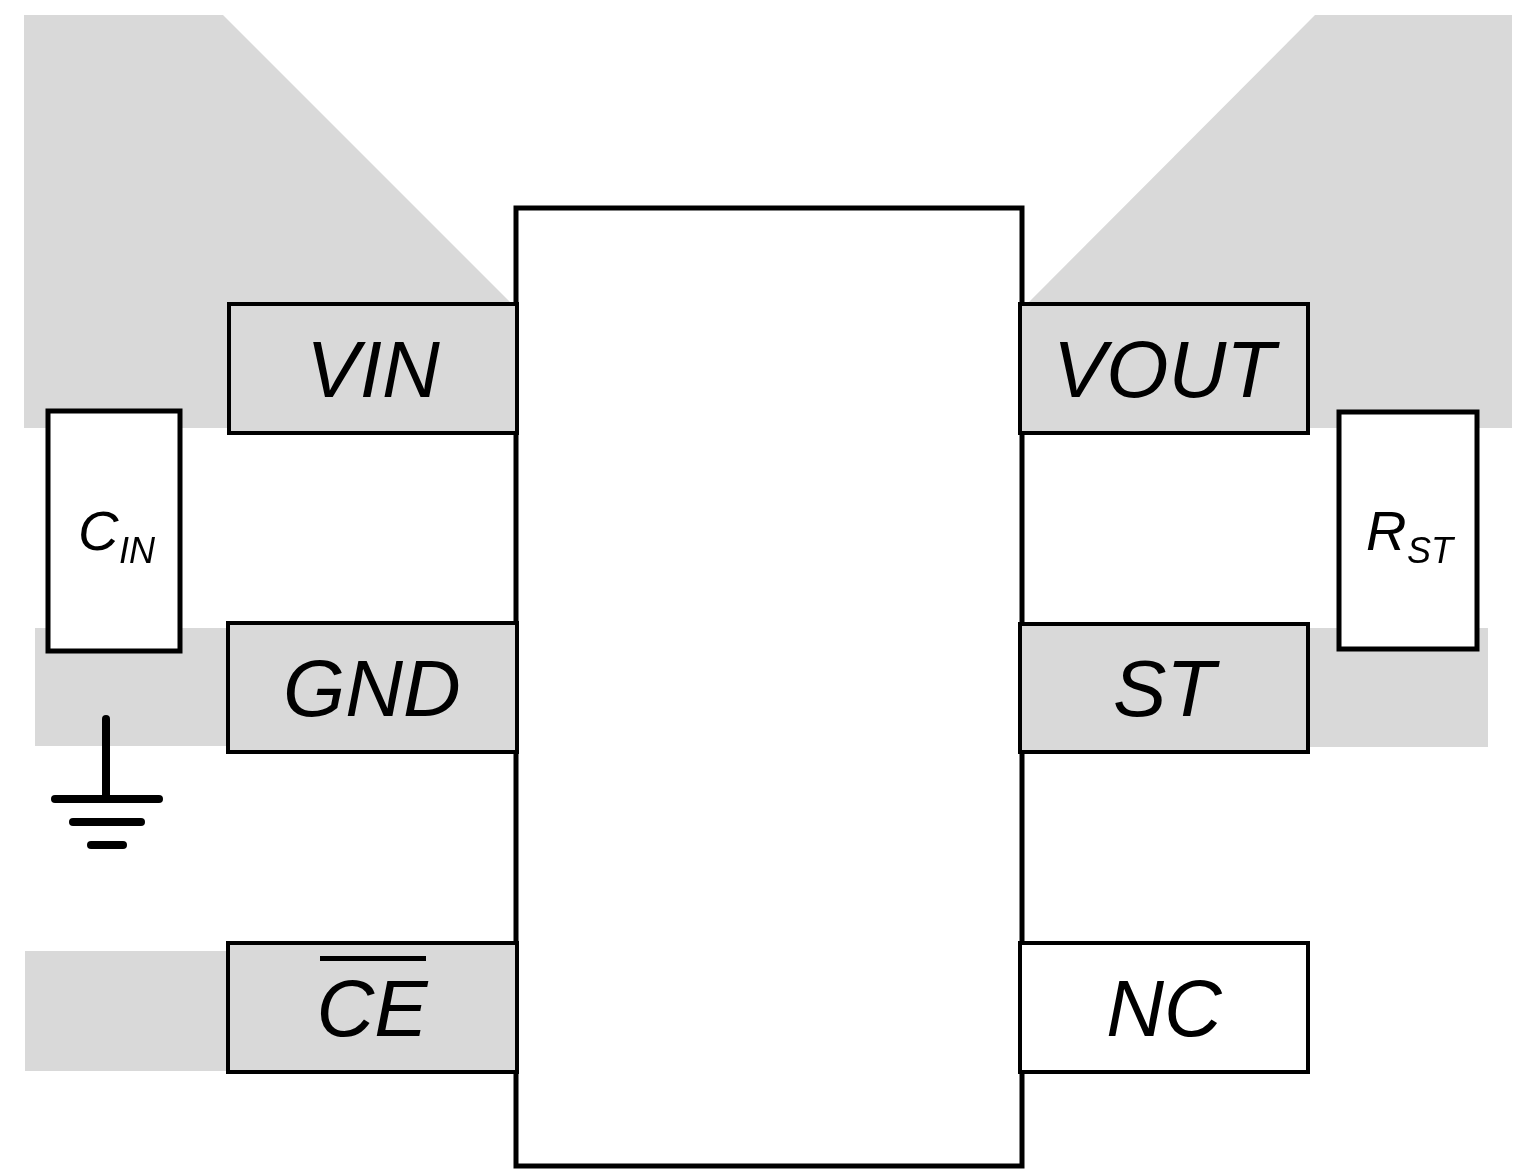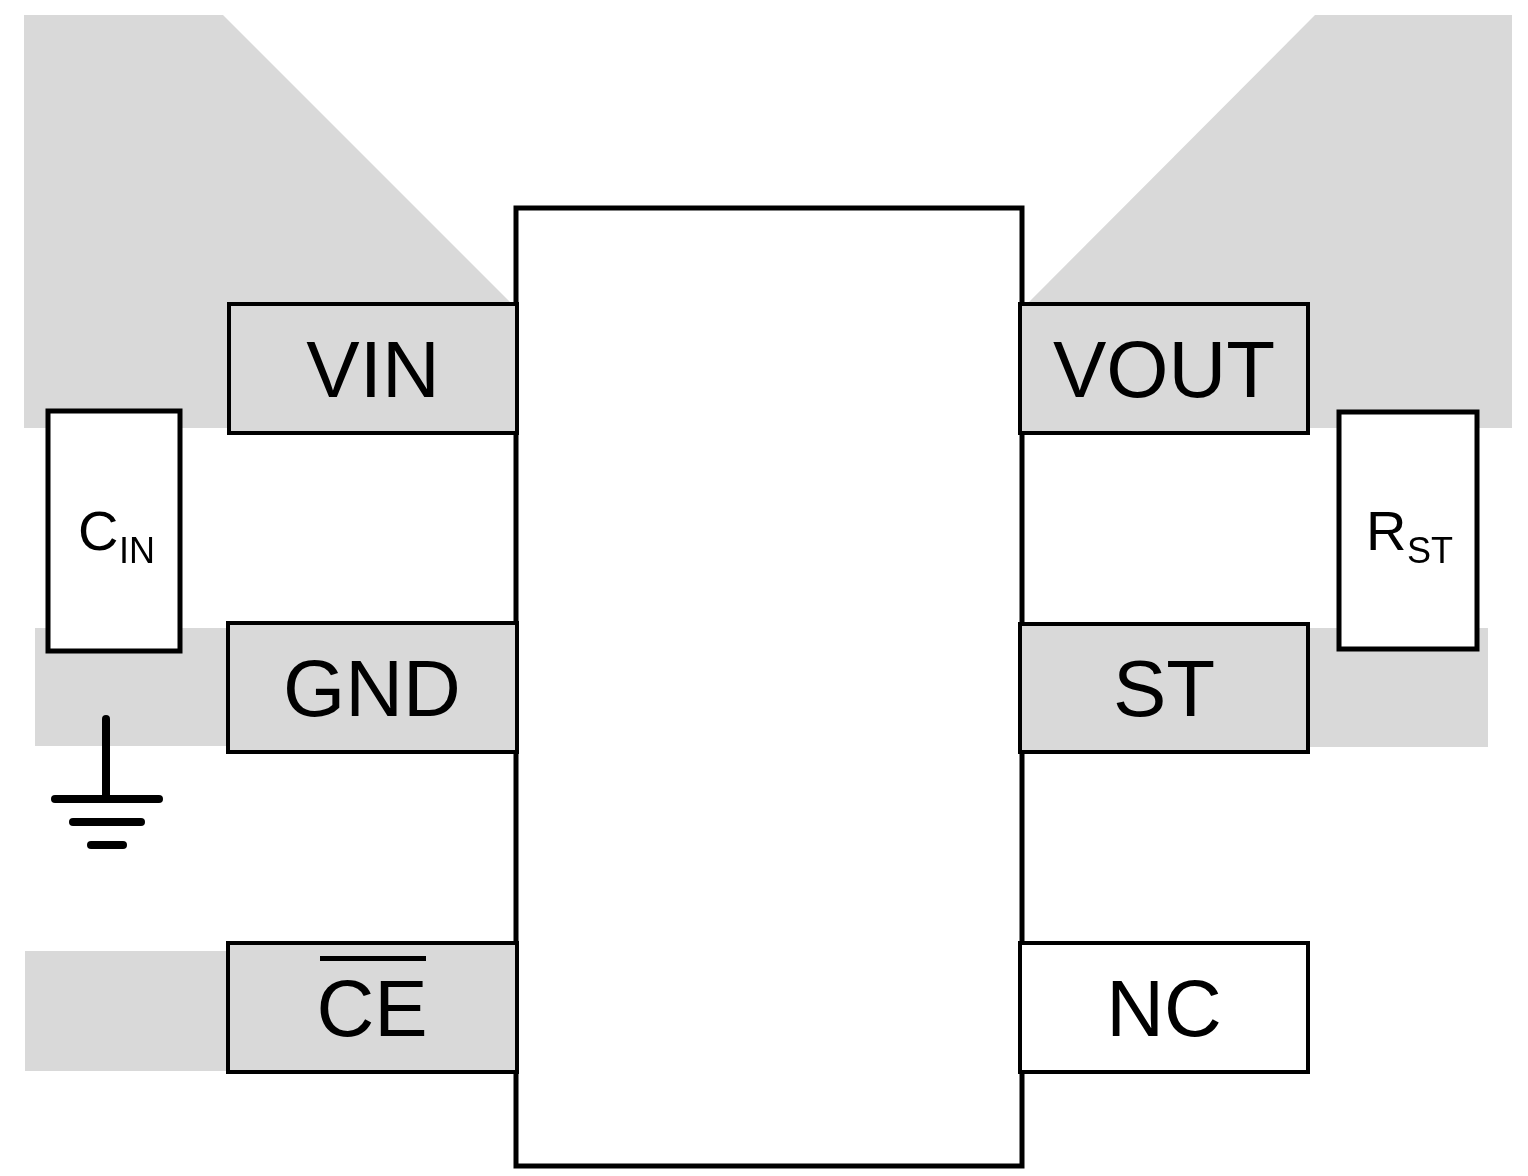--- a/index.html
+++ b/index.html
@@ -7,20 +7,21 @@
     padding: 0;
     background: #ffffff;
   }
   .stage {
     position: relative;
     width: 1528px;
     height: 1176px;
     background: #ffffff;
     font-family: "Liberation Sans", sans-serif;
     overflow: hidden;
+    font-style: italic;
   }
   svg { display: block; }
   .outline {
     stroke: #000000;
     stroke-width: 4;
   }
   .ic-outline {
     stroke: #000000;
     stroke-width: 5;
     fill: #ffffff;

